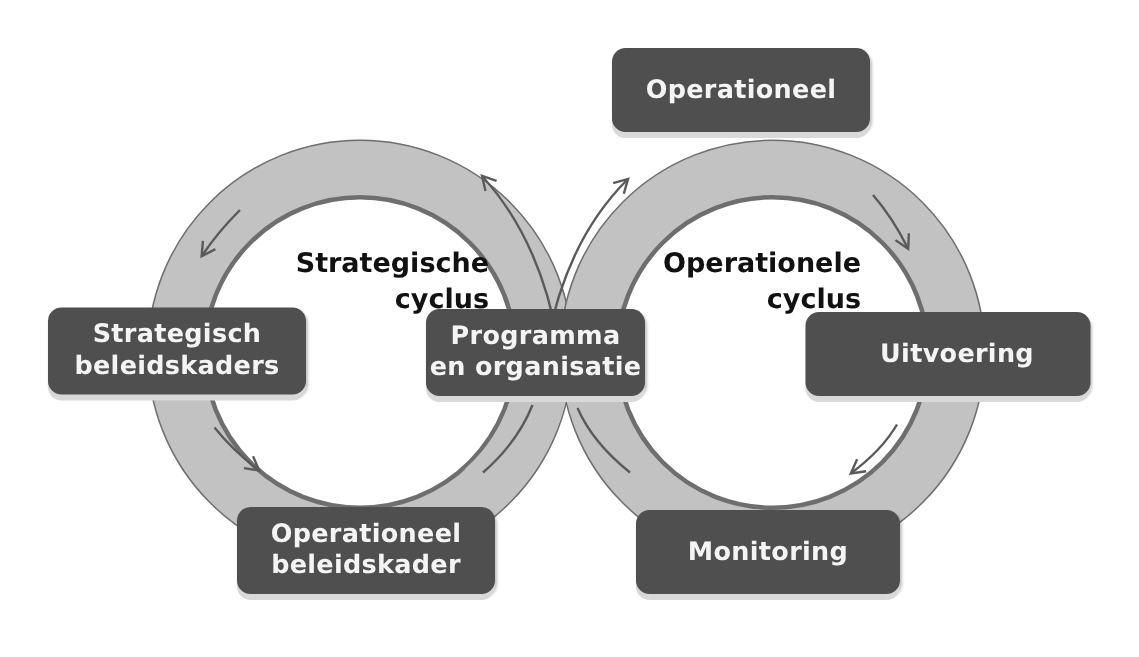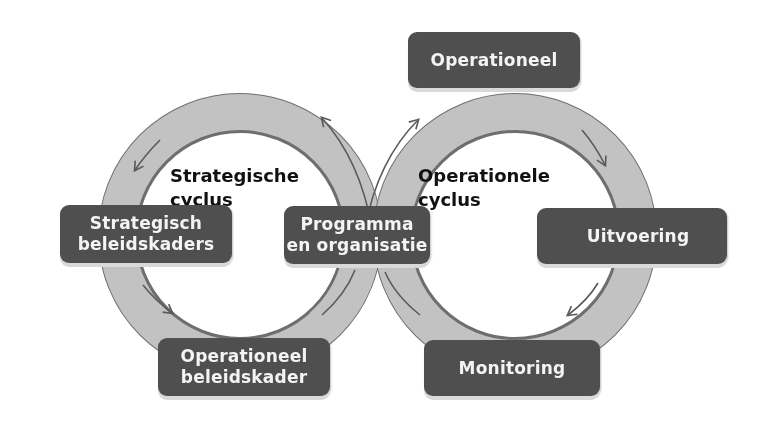--- a/index.html
+++ b/index.html
@@ -19,21 +19,21 @@
     box-shadow: 0 4px 0 #d9d9d9, 1px 2px 2px rgba(0,0,0,0.25);
     letter-spacing: 0.2px;
   }
   .box span { display: block; }
   .cycle-label {
     position: absolute;
     color: #111111;
     font-weight: bold;
     font-size: 18px;
     line-height: 24px;
-    text-align: left;
+    text-align: right;
   }
 </style>
 </head>
 <body>
 
 <div id="diagram">
   <svg width="759" height="438" viewBox="0 0 759 438" style="position:absolute;left:0;top:0;">
     <defs>
       <marker id="ah" markerWidth="12" markerHeight="12" refX="9" refY="6" orient="auto" markerUnits="userSpaceOnUse">
         <path d="M1,1 L10,6 L1,11" fill="none" stroke="#5a5a5a" stroke-width="1.6"></path>
@@ -70,21 +70,21 @@
   <div class="cycle-label" style="left:418px; top:164px; width:156px;">
     <span>Operationele</span><br>
     <span>cyclus</span>
   </div>
 
 
   <div class="box" style="left:408px; top:32px; width:172px; height:56px;">
     <span>Operationeel</span>
   </div>
 
-  <div class="box" style="left:32px; top:205px; width:172px; height:58px;margin-left:28px;">
+  <div class="box" style="left:32px; top:205px; width:172px; height:58px;">
     <div>
       <span>Strategisch</span>
       <span>beleidskaders</span>
     </div>
   </div>
 
   <div class="box" style="left:284px; top:206px; width:146px; height:58px;">
     <div>
       <span>Programma</span>
       <span>en organisatie</span>

